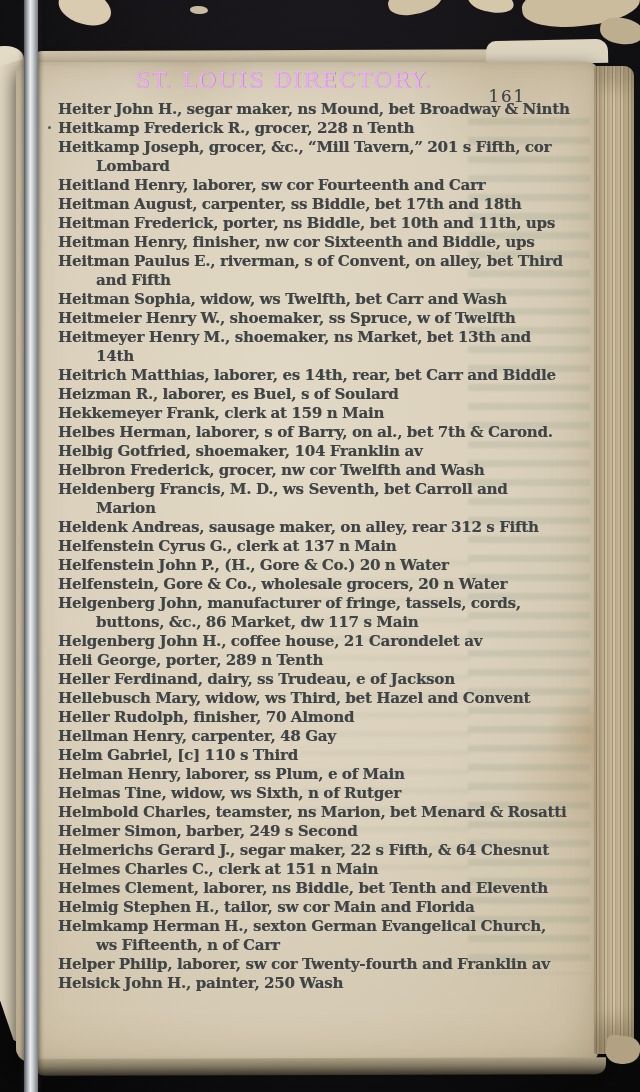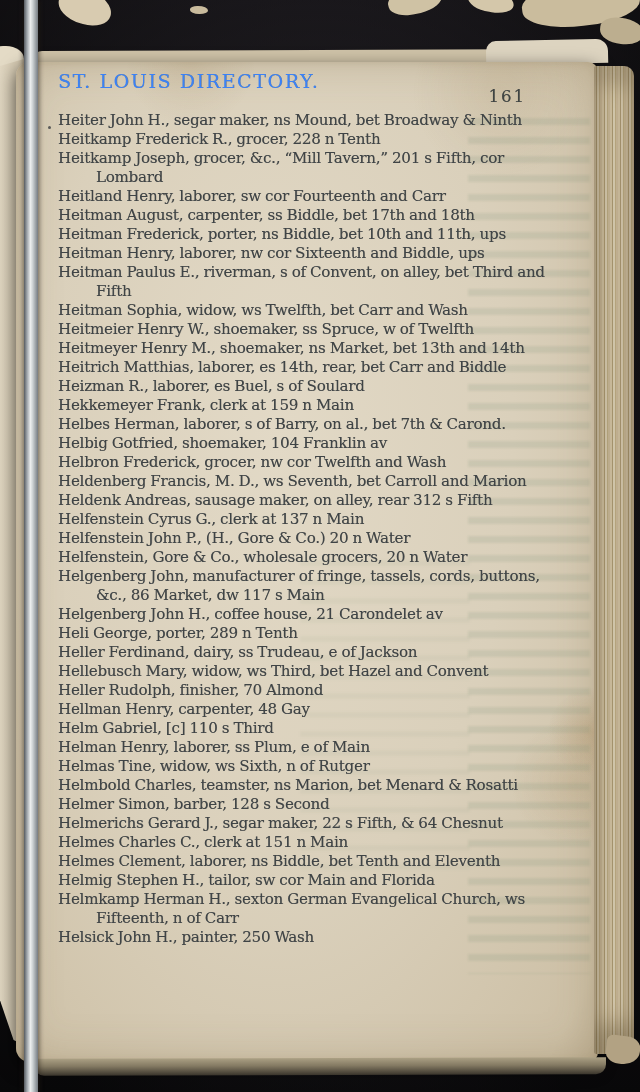--- a/index.html
+++ b/index.html
@@ -88,29 +88,29 @@
   }
   .ghost.mid{
     left:300px;top:560px;width:170px;height:320px;opacity:.55;
     background:repeating-linear-gradient(180deg,
       rgba(122,146,118,.12) 0 6px, rgba(122,146,118,0) 6px 19px);
   }
   
   .content{position:absolute;left:58px;top:70px;width:512px;z-index:5;color:#42474a;}
   .header-row{position:relative;height:24px;line-height:22px;}
   .title{
-    display:block;font-size:19px;letter-spacing:1.6px;
-    color:#3b82f6;text-shadow:.3px .3px .5px rgba(60,65,62,.5);
+    display:block;text-align:center;font-size:22px;letter-spacing:1.6px;
+    color:#f0abfc;text-shadow:.3px .3px .5px rgba(60,65,62,.5);
     padding-right:60px; 
   }
   .pageno{
     position:absolute;right:44px;top:16px;font-size:16.5px;letter-spacing:2px;
     color:#3f4443;text-shadow:.3px .3px .5px rgba(60,65,62,.5);
   }
-  .entries{margin-top:17px;font-size:15px;line-height:19px;letter-spacing:-.2px;word-spacing:-.4px;}
+  .entries{margin-top:6px;font-size:15px;line-height:19px;letter-spacing:-.2px;word-spacing:-.4px;font-weight:bold;}
   .entries .entry{
     margin:0;padding-left:38px;text-indent:-38px;
     color:#3f4446;text-shadow:.3px .3px .5px rgba(60,60,60,.45);
   }
   .speck{position:absolute;left:-10px;top:56px;width:3px;height:3px;border-radius:50%;background:#5a5a58;}
 </style>
 </head>
 <body>
 
 <div class="backdrop"></div>
@@ -141,21 +141,21 @@
     <span class="pageno">161</span>
   </div>
   <div class="speck"></div>
   <div class="entries">
       <p class="entry">Heiter John H., segar maker, ns Mound, bet Broadway &amp; Ninth</p>
       <p class="entry">Heitkamp Frederick R., grocer, 228 n Tenth</p>
       <p class="entry">Heitkamp Joseph, grocer, &amp;c., “Mill Tavern,” 201 s Fifth, cor Lombard</p>
       <p class="entry">Heitland Henry, laborer, sw cor Fourteenth and Carr</p>
       <p class="entry">Heitman August, carpenter, ss Biddle, bet 17th and 18th</p>
       <p class="entry">Heitman Frederick, porter, ns Biddle, bet 10th and 11th, ups</p>
-      <p class="entry">Heitman Henry, laborer, nw cor Sixteenth and Biddle, ups</p>
+      <p class="entry">Heitman Henry, finisher, nw cor Sixteenth and Biddle, ups</p>
       <p class="entry">Heitman Paulus E., riverman, s of Convent, on alley, bet Third and Fifth</p>
       <p class="entry">Heitman Sophia, widow, ws Twelfth, bet Carr and Wash</p>
       <p class="entry">Heitmeier Henry W., shoemaker, ss Spruce, w of Twelfth</p>
       <p class="entry">Heitmeyer Henry M., shoemaker, ns Market, bet 13th and 14th</p>
       <p class="entry">Heitrich Matthias, laborer, es 14th, rear, bet Carr and Biddle</p>
       <p class="entry">Heizman R., laborer, es Buel, s of Soulard</p>
       <p class="entry">Hekkemeyer Frank, clerk at 159 n Main</p>
       <p class="entry">Helbes Herman, laborer, s of Barry, on al., bet 7th &amp; Carond.</p>
       <p class="entry">Helbig Gotfried, shoemaker, 104 Franklin av</p>
       <p class="entry">Helbron Frederick, grocer, nw cor Twelfth and Wash</p>
@@ -168,23 +168,24 @@
       <p class="entry">Helgenberg John H., coffee house, 21 Carondelet av</p>
       <p class="entry">Heli George, porter, 289 n Tenth</p>
       <p class="entry">Heller Ferdinand, dairy, ss Trudeau, e of Jackson</p>
       <p class="entry">Hellebusch Mary, widow, ws Third, bet Hazel and Convent</p>
       <p class="entry">Heller Rudolph, finisher, 70 Almond</p>
       <p class="entry">Hellman Henry, carpenter, 48 Gay</p>
       <p class="entry">Helm Gabriel, [c] 110 s Third</p>
       <p class="entry">Helman Henry, laborer, ss Plum, e of Main</p>
       <p class="entry">Helmas Tine, widow, ws Sixth, n of Rutger</p>
       <p class="entry">Helmbold Charles, teamster, ns Marion, bet Menard &amp; Rosatti</p>
-      <p class="entry">Helmer Simon, barber, 128 s Second</p>
+      <p class="entry">Helmer Simon, barber, 249 s Second</p>
       <p class="entry">Helmerichs Gerard J., segar maker, 22 s Fifth, &amp; 64 Chesnut</p>
       <p class="entry">Helmes Charles C., clerk at 151 n Main</p>
       <p class="entry">Helmes Clement, laborer, ns Biddle, bet Tenth and Eleventh</p>
       <p class="entry">Helmig Stephen H., tailor, sw cor Main and Florida</p>
       <p class="entry">Helmkamp Herman H., sexton German Evangelical Church, ws Fifteenth, n of Carr</p>
+      <p class="entry">Helper Philip, laborer, sw cor Twenty-fourth and Franklin av</p>
       <p class="entry">Helsick John H., painter, 250 Wash</p>
     </div>
 </div>
 
 <div class="rod"></div>
 
 </body></html>

